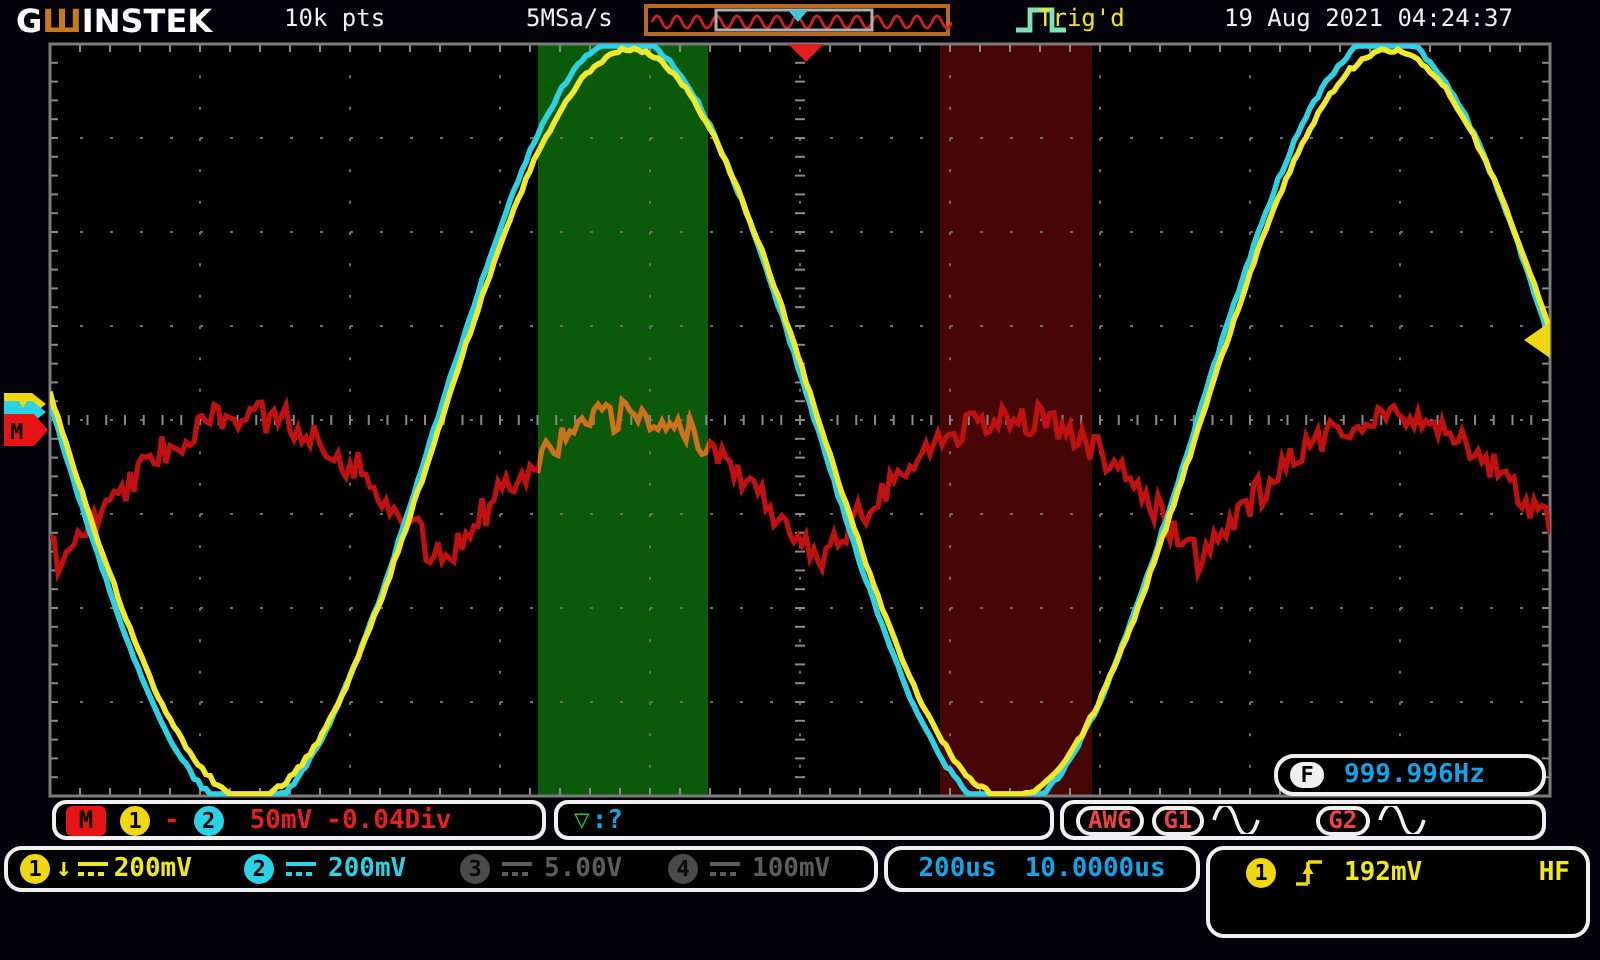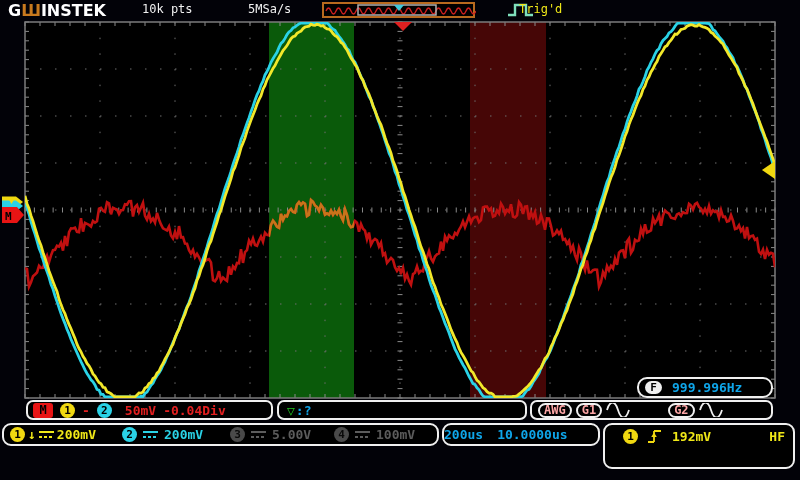--- a/index.html
+++ b/index.html
@@ -14,49 +14,50 @@
         font-family:"DejaVu Sans",sans-serif;}
   #logo .sh{color:#c87a1e;}
   
   .box{position:absolute;border:2px solid #f0f0f0;border-radius:7px;background:#000;
        display:flex;align-items:center;box-sizing:border-box;}
   .circ{display:inline-flex;align-items:center;justify-content:center;width:15px;height:15px;
         border-radius:50%;color:#000;font-size:11px;font-weight:bold;flex:none;}
   .c-y{background:#f0d810;} .c-c{background:#2ad2e6;} .c-g{background:#4a4a4a;color:#0a0a0a;}
   .badge-m{display:inline-flex;align-items:center;justify-content:center;width:20px;height:15px;
            background:#e81414;color:#000;font-weight:bold;font-size:12px;border-radius:3px;flex:none;}
-  .pill{border:2px solid #f0f0f0;border-radius:9px;padding:0 4px;color:#fca5a5;
+  .pill{border:2px solid #f0f0f0;border-radius:9px;padding:0 4px;color:#ef4444;
         font-size:12px;font-weight:bold;line-height:13px;height:15px;display:inline-flex;align-items:center;box-sizing:border-box;}
   .fpill{background:#f0f0f0;color:#000;border-radius:8px;width:17px;height:13px;
          display:inline-flex;align-items:center;justify-content:center;font-size:11px;font-weight:bold;}
   .txt13{font-size:13px;font-weight:bold;white-space:pre;}
   .dc-icon{display:inline-block;width:15px;flex:none;}
   .dc-icon .b1{height:2px;background:currentColor;margin-bottom:3px;}
   .dc-icon .b2{height:2px;background:repeating-linear-gradient(90deg,currentColor 0 3px,transparent 3px 5px);}
 </style>
 </head>
 <body>
 
 <div id="screen">
 
   <div class="abs" id="logo"><span>G</span><span class="sh">Ш</span><span>INSTEK</span></div>
   <div class="abs tb-text" style="left:142px;top:2px;">10k pts</div>
-  <div class="abs tb-text" style="left:248px;top:2px;">5MSa/s</div>
+  <div class="abs tb-text" style="left:263px;top:2px;">5MSa/s</div>
 
   <svg class="abs" style="left:322px;top:1px;" width="154" height="18">
     <rect x="1" y="2" width="151" height="14" fill="#000" stroke="#b86a1e" stroke-width="2"></rect>
     <path id="mem-squiggle" fill="none" stroke="#d02020" stroke-width="1.4" d="M4 10 q2.5 -6 5 0 t5 0 q2.5 -6 5 0 t5 0 q2.5 -6 5 0 t5 0 q2.5 -6 5 0 t5 0 q2.5 -6 5 0 t5 0 q2.5 -6 5 0 t5 0 q2.5 -6 5 0 t5 0 q2.5 -6 5 0 t5 0 q2.5 -6 5 0 t5 0 q2.5 -6 5 0 t5 0 q2.5 -6 5 0 t5 0 q2.5 -6 5 0 t5 0 q2.5 -6 5 0 t5 0 q2.5 -6 5 0 t5 0 q2.5 -6 5 0 t5 0"></path>
     <rect x="36" y="4" width="78" height="10" fill="none" stroke="#b0b0b0" stroke-width="1.5"></rect>
     <polygon points="72,4 82,4 77,10" fill="#40c8d8"></polygon>
   </svg>
 
   <svg class="abs" style="left:507px;top:3px;" width="28" height="15">
     <path d="M1,12 H8 V2 H19 V12 H26" fill="none" stroke="#7fe0bc" stroke-width="2.4"></path>
   </svg>
   <div class="abs tb-text yellow" style="left:519px;top:2px;">Trig'd</div>
+  <div class="abs tb-text" style="left:612px;top:2px;">19 Aug 2021 04:24:37</div>
 
   <svg class="abs" id="scope" style="left:0;top:0;" width="800" height="480">
       <rect x="25" y="22" width="750" height="376" fill="#000"></rect>
       <rect x="269" y="22" width="85" height="376" fill="#0a5a0a"></rect>
       <rect x="470" y="22" width="76" height="376" fill="#460606"></rect>
       <line x1="100" y1="22" x2="100" y2="398" stroke="#6e6e6e" stroke-width="1" stroke-dasharray="1.5 14.166666666666666"></line>
       <line x1="175" y1="22" x2="175" y2="398" stroke="#6e6e6e" stroke-width="1" stroke-dasharray="1.5 14.166666666666666"></line>
       <line x1="250" y1="22" x2="250" y2="398" stroke="#6e6e6e" stroke-width="1" stroke-dasharray="1.5 14.166666666666666"></line>
       <line x1="325" y1="22" x2="325" y2="398" stroke="#6e6e6e" stroke-width="1" stroke-dasharray="1.5 14.166666666666666"></line>
       <line x1="400" y1="22" x2="400" y2="398" stroke="#6e6e6e" stroke-width="1" stroke-dasharray="1.5 14.166666666666666"></line>
@@ -417,21 +418,21 @@
     <span class="txt13" style="color:#20c820;">▽</span>
     <span class="txt13 white-t">:?</span>
   </div>
 
   <div class="box" style="left:530px;top:400px;width:243px;height:20px;padding:0 6px;gap:4px;">
     <span class="pill">AWG</span>
     <span class="pill">G1</span>
     <svg width="24" height="14">
         <path d="M1,7 C4,-3 9,-3 12,7 C15,17 20,17 23,7" fill="none" stroke="#f0f0f0" stroke-width="1.8"></path>
       </svg>
-    <span class="pill" style="margin-left:34px;">G2</span>
+    <span class="pill" style="margin-left:24px;">G2</span>
     <svg width="24" height="14">
         <path d="M1,7 C4,-3 9,-3 12,7 C15,17 20,17 23,7" fill="none" stroke="#f0f0f0" stroke-width="1.8"></path>
       </svg>
   </div>
 
   <div class="box" style="left:2px;top:423px;width:437px;height:23px;padding:0 6px;border-radius:9px;">
     <div style="display:flex;align-items:center;gap:3px;width:112px;" class="yellow">
       <span class="circ c-y">1</span>
       <span class="txt13">↓</span>
       <span class="dc-icon">
@@ -459,21 +460,21 @@
     <div style="display:flex;align-items:center;gap:6px;" class="gray-t">
       <span class="circ c-g">4</span>
       <span class="dc-icon">
           <span class="b1" style="display:block"></span>
           <span class="b2" style="display:block"></span>
         </span>
       <span class="txt13">100mV</span>
     </div>
   </div>
 
-  <div class="box" style="left:442px;top:423px;width:158px;height:23px;gap:14px;border-radius:9px;">
+  <div class="box" style="left:442px;top:423px;width:158px;height:23px;justify-content:center;gap:14px;border-radius:9px;">
     <span class="txt13 white-t">200us</span>
     <span class="txt13 white-t">10.0000us</span>
   </div>
 
   <div class="box" style="left:603px;top:423px;width:192px;height:46px;align-items:flex-start;padding:4px 8px 0 18px;gap:9px;border-radius:9px;">
     <span class="circ c-y">1</span>
     <svg width="16" height="16">
       <path d="M1,13 H7 M7,13 V2 M7,2 H14" fill="none" stroke="#f0d810" stroke-width="1.8"></path>
       <polygon points="4.2,8 9.8,8 7,3.5" fill="#f0d810"></polygon>
     </svg>

